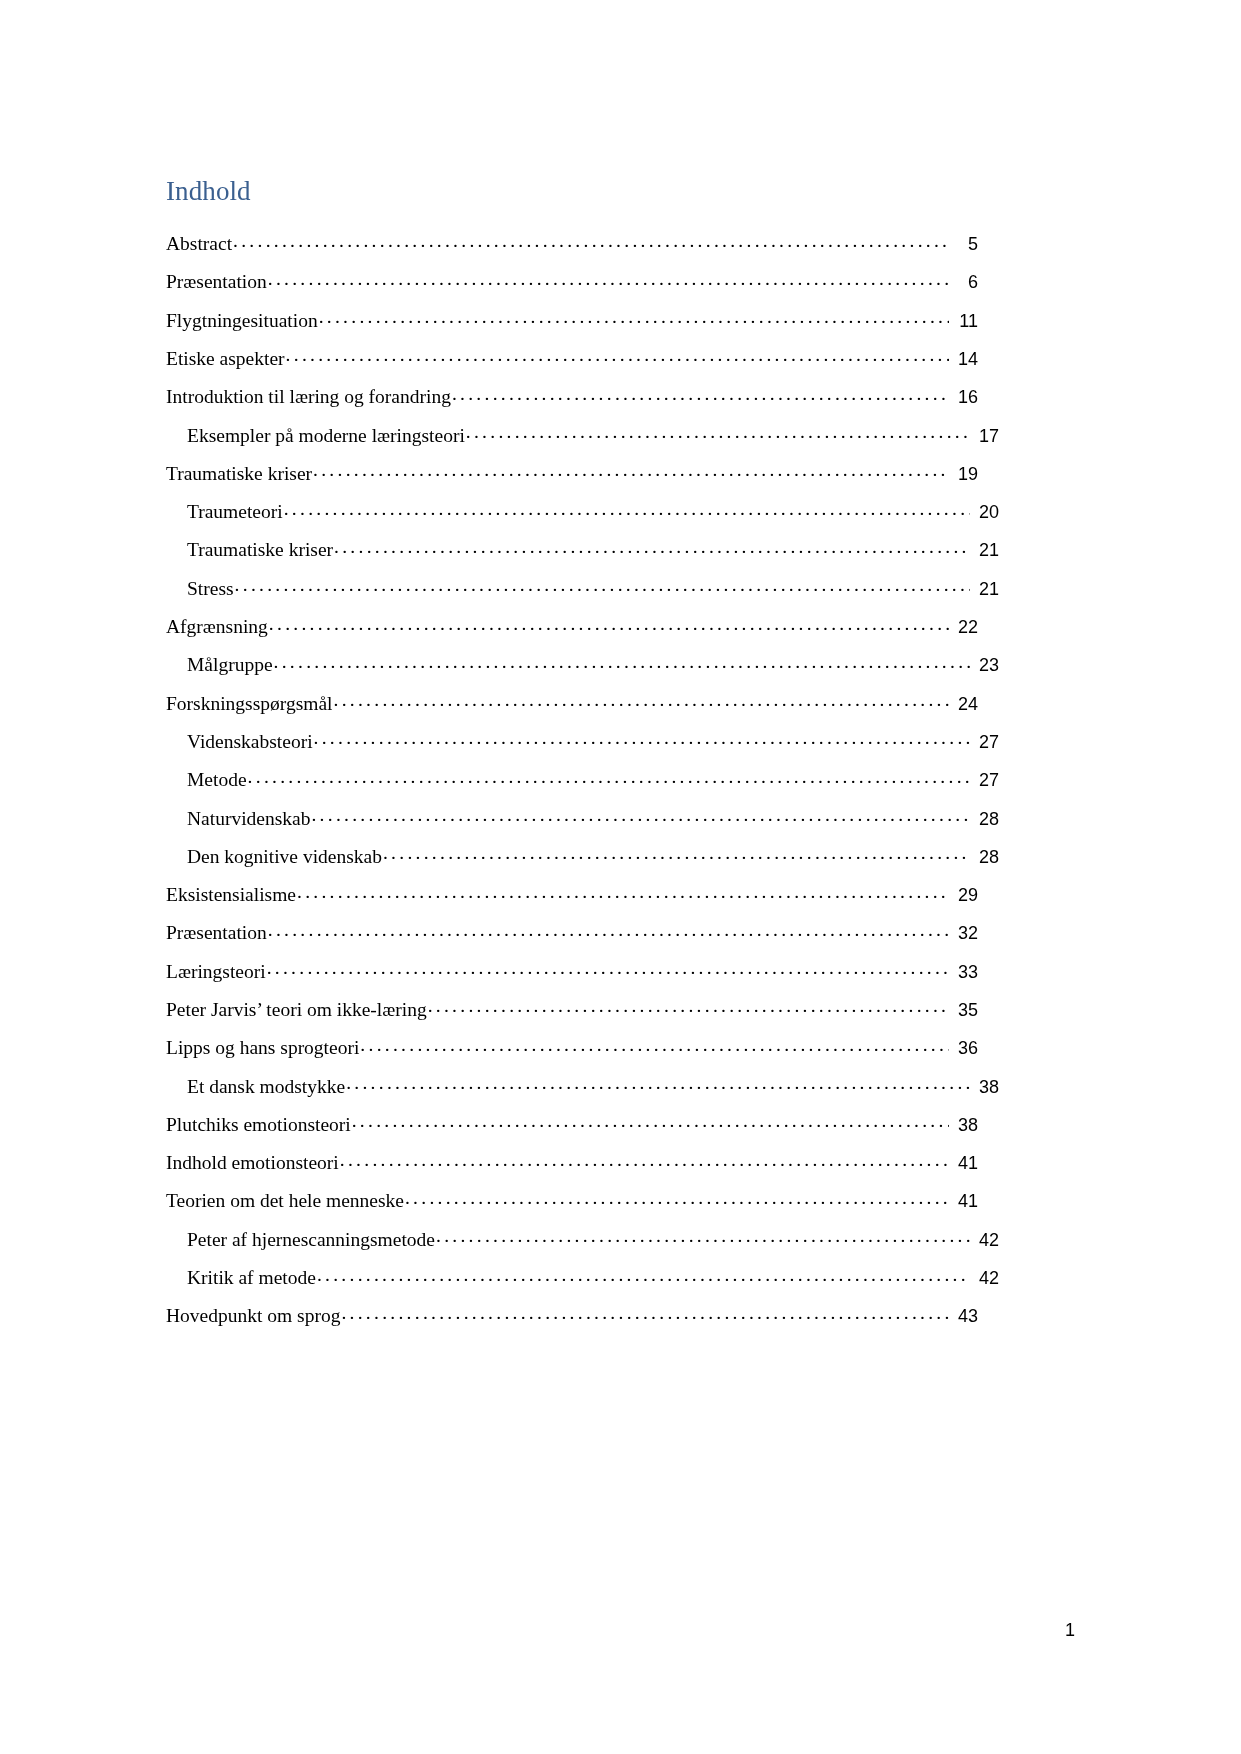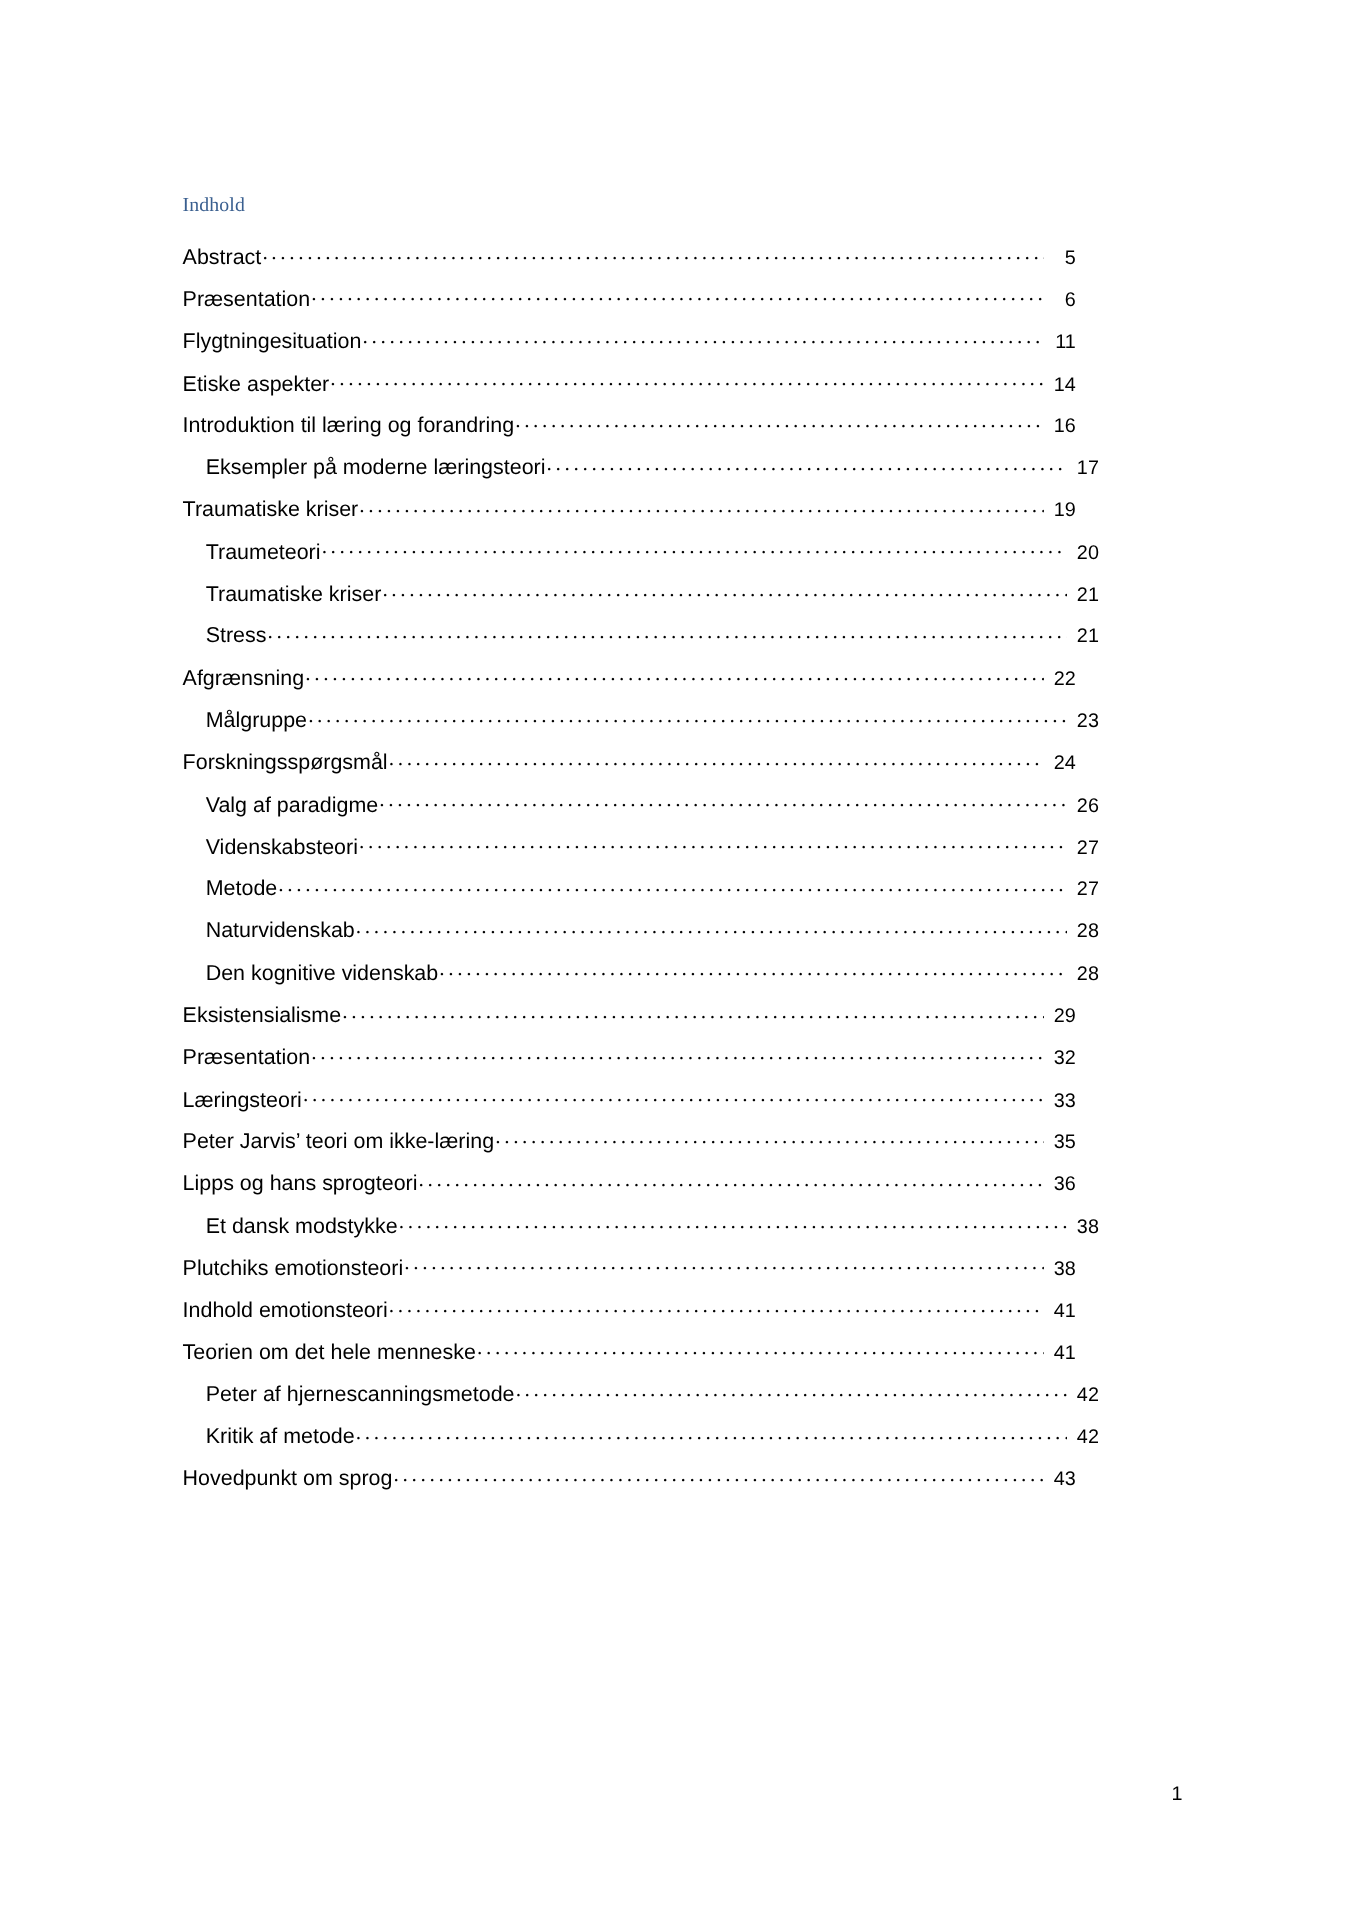--- a/index.html
+++ b/index.html
@@ -17,21 +17,21 @@
     overflow: hidden;
   }
   .content {
     position: absolute;
     left: 166px;
     top: 176px;
     width: 812px;
   }
   .toc-heading {
     font-family: "Liberation Serif", "DejaVu Serif", serif;
-    font-size: 18px;
+    font-size: 27px;
     line-height: 1.15;
     color: #3A5F8F;
     font-weight: normal;
     margin: 0 0 18px 0;
     letter-spacing: 0.1px;
   }
   .toc-list {
     margin: 0;
     padding: 0;
     list-style: none;
@@ -46,21 +46,21 @@
     height: 38.3px;
     line-height: 38.3px;
     white-space: nowrap;
   }
   .toc-entry.level-2 {
     padding-left: 21px;
     justify-content: center;
   }
   .entry-label {
     flex: 0 0 auto;
-    font-family: Liberation Sans, sans-serif;
+    font-family: Liberation Serif, serif;
   }
   .entry-leader {
     flex: 1 1 auto;
     min-width: 4px;
     overflow: hidden;
     position: relative;
     height: 1em;
     margin: 0 1px 0 1px;
   }
   .entry-leader::before {
@@ -160,25 +160,20 @@
           <span class="entry-label">Målgruppe</span>
           <span class="entry-leader"></span>
           <span class="entry-page">23</span>
         </div>
         <div class="toc-entry level-1">
           <span class="entry-label">Forskningsspørgsmål</span>
           <span class="entry-leader"></span>
           <span class="entry-page">24</span>
         </div>
         <div class="toc-entry level-2">
-          <span class="entry-label">Valg af paradigme</span>
-          <span class="entry-leader"></span>
-          <span class="entry-page">26</span>
-        </div>
-        <div class="toc-entry level-2">
           <span class="entry-label">Videnskabsteori</span>
           <span class="entry-leader"></span>
           <span class="entry-page">27</span>
         </div>
         <div class="toc-entry level-2">
           <span class="entry-label">Metode</span>
           <span class="entry-leader"></span>
           <span class="entry-page">27</span>
         </div>
         <div class="toc-entry level-2">

